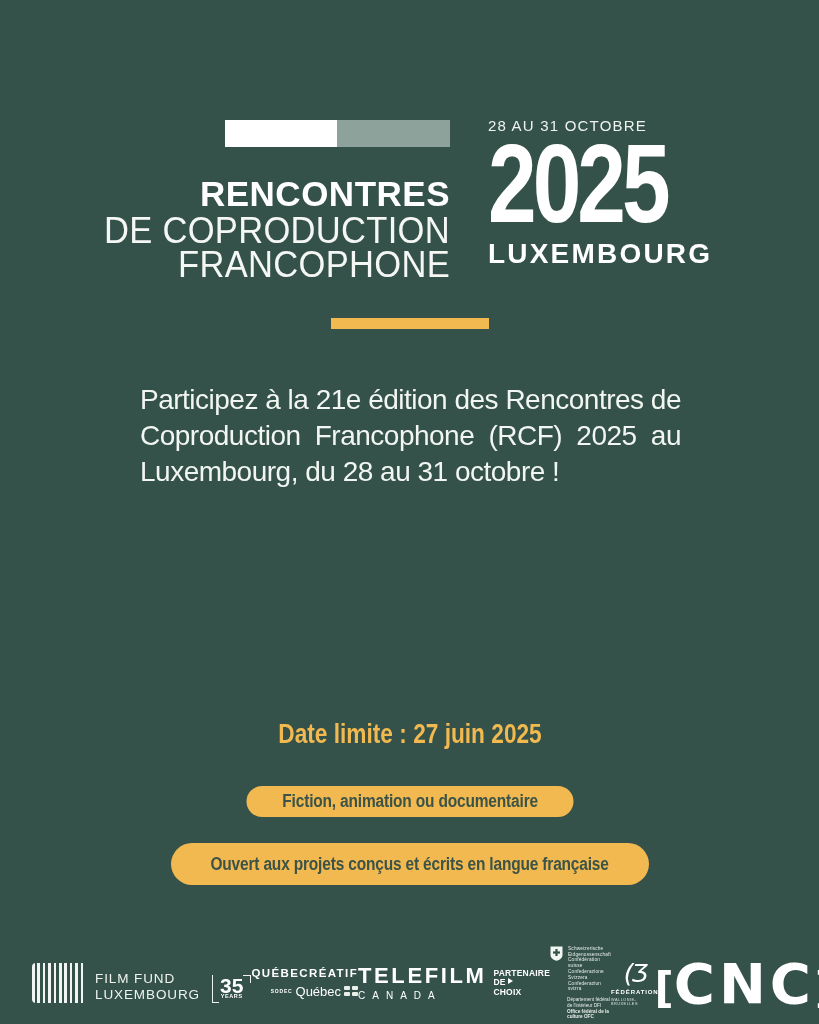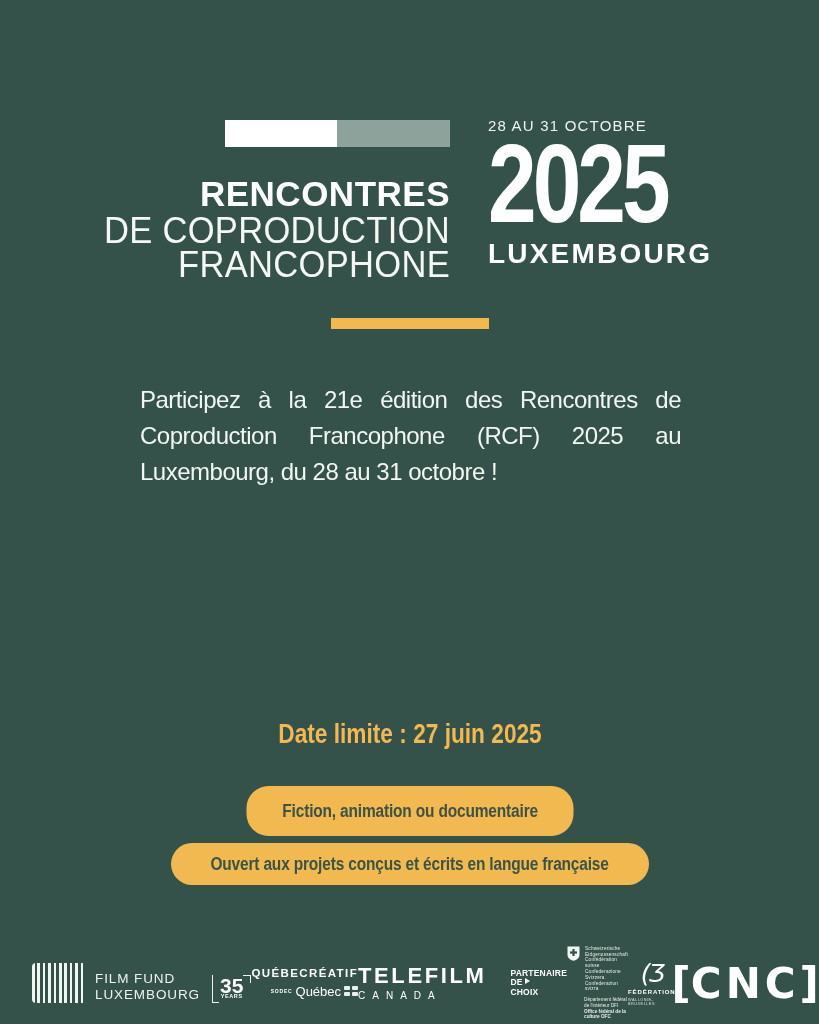--- a/index.html
+++ b/index.html
@@ -23,35 +23,35 @@
   .date-range { font-size:15px; letter-spacing:1.2px; font-weight:400; color:#EFF3EF; white-space:nowrap; }
   .year { font-size:112px; line-height:.8; font-weight:700; letter-spacing:-5px; margin-top:5px;
           transform:scaleX(.78); transform-origin:left center; }
   .city { font-size:28px; font-weight:700; letter-spacing:2.2px; margin-top:9px; white-space:nowrap; }
 
   
   .divider { position:absolute; left:331px; top:318px; width:158px; height:11px; background:#F2B950; }
 
   
   .intro { position:absolute; left:140px; top:382px; width:541px;
-           font-size:24px; line-height:36px; font-weight:500; letter-spacing:-.5px;
+           font-size:28px; line-height:36px; font-weight:500; letter-spacing:-.5px;
            color:#F2F6F2; text-align:justify; margin:0; }
   .description { position:absolute; left:140px; top:536px; width:545px;
            font-size:20px; line-height:31px; font-weight:400; letter-spacing:-.6px;
            color:#DCE6DF; text-align:justify; margin:0; }
 
   .deadline { position:absolute; left:140px; top:719px; width:540px; text-align:center;
            font-size:27px; font-weight:700; color:#F2B950; white-space:nowrap;
            transform:scaleX(.84); transform-origin:center; }
 
   
   .pill { position:absolute; left:410px; transform:translateX(-50%);
           background:#F2B950; border-radius:22px;
           display:flex; align-items:center; justify-content:center; }
-  .pill-1 { top:786px; width:327px; height:50px; }
+  .pill-1 { top:786px; width:327px; height:31px; }
   .pill-2 { top:843px; width:478px; height:42px; }
   .pill-label { color:#3C5347; font-size:18px; font-weight:600; letter-spacing:-.2px;
                 white-space:nowrap; transform:scaleX(.86); transform-origin:center; }
 
   
   .sponsors { position:absolute; left:32px; right:36px; top:952px; height:62px;
               display:flex; align-items:center; justify-content:space-between; color:#FFFFFF; }
   .sponsor { display:flex; align-items:flex-end; }
 
   
@@ -72,21 +72,21 @@
   .qc { flex-direction:column; align-items:flex-end; gap:5px; }
   .qc-title { font-size:11.5px; font-weight:700; letter-spacing:1.4px; white-space:nowrap; }
   .qc-sub { display:flex; align-items:center; gap:3px; }
   .qc-sodec { font-size:5px; font-weight:700; letter-spacing:.8px; margin-bottom:2px; }
   .qc-quebec { font-size:13px; font-weight:400; }
   .qc-flag { width:14px; height:10px; margin-bottom:1px;
              display:grid; grid-template-columns:1fr 1fr; grid-template-rows:1fr 1fr; gap:1.2px; }
   .qc-flag i { background:#E9F0EA; border-radius:1px; }
 
   
-  .tf { gap:24px; align-items:center; }
+  .tf { gap:7px; align-items:center; }
   .tf-main { display:flex; flex-direction:column; }
   .tf-title { font-size:22px; line-height:20px; font-weight:700; letter-spacing:2.6px; white-space:nowrap; }
   .tf-country { font-size:10px; letter-spacing:7px; margin-top:4px; font-weight:400; white-space:nowrap; }
   .tf-partner { display:flex; flex-direction:column; font-size:8.5px; line-height:9.5px;
                 font-weight:700; letter-spacing:.2px; }
   .tf-de-row { display:flex; align-items:flex-start; gap:2px; }
   .tf-arrow { width:0; height:0; border-left:5px solid #fff; border-top:3.5px solid transparent;
               border-bottom:3.5px solid transparent; display:inline-block; }
 
   
@@ -100,21 +100,21 @@
   
   .fwb { flex-direction:column; align-items:center; gap:3px; }
   .fwb-glyph { font-family:"DejaVu Sans", sans-serif; font-size:25px; line-height:25px;
                font-style:italic; letter-spacing:-2px; }
   .fwb-label { font-size:6px; font-weight:700; letter-spacing:.9px; }
   .fwb-sub { font-size:3.8px; letter-spacing:.5px; color:#D8E2DB; }
 
   
   .cnc { font-family:"DejaVu Sans", sans-serif; align-items:baseline; }
   .cnc-bracket { font-size:42px; font-weight:700; letter-spacing:0; margin:0 -4px; }
-  .cnc-label { font-size:42px; font-weight:900; letter-spacing:4px; margin:0 4px; }
+  .cnc-label { font-size:56px; font-weight:900; letter-spacing:4px; margin:0 4px; }
 </style>
 </head>
 <body>
 
 <div class="poster">
 
   <div class="logo-bar">
     <div class="seg-white"></div>
     <div class="seg-gray"></div>
   </div>

